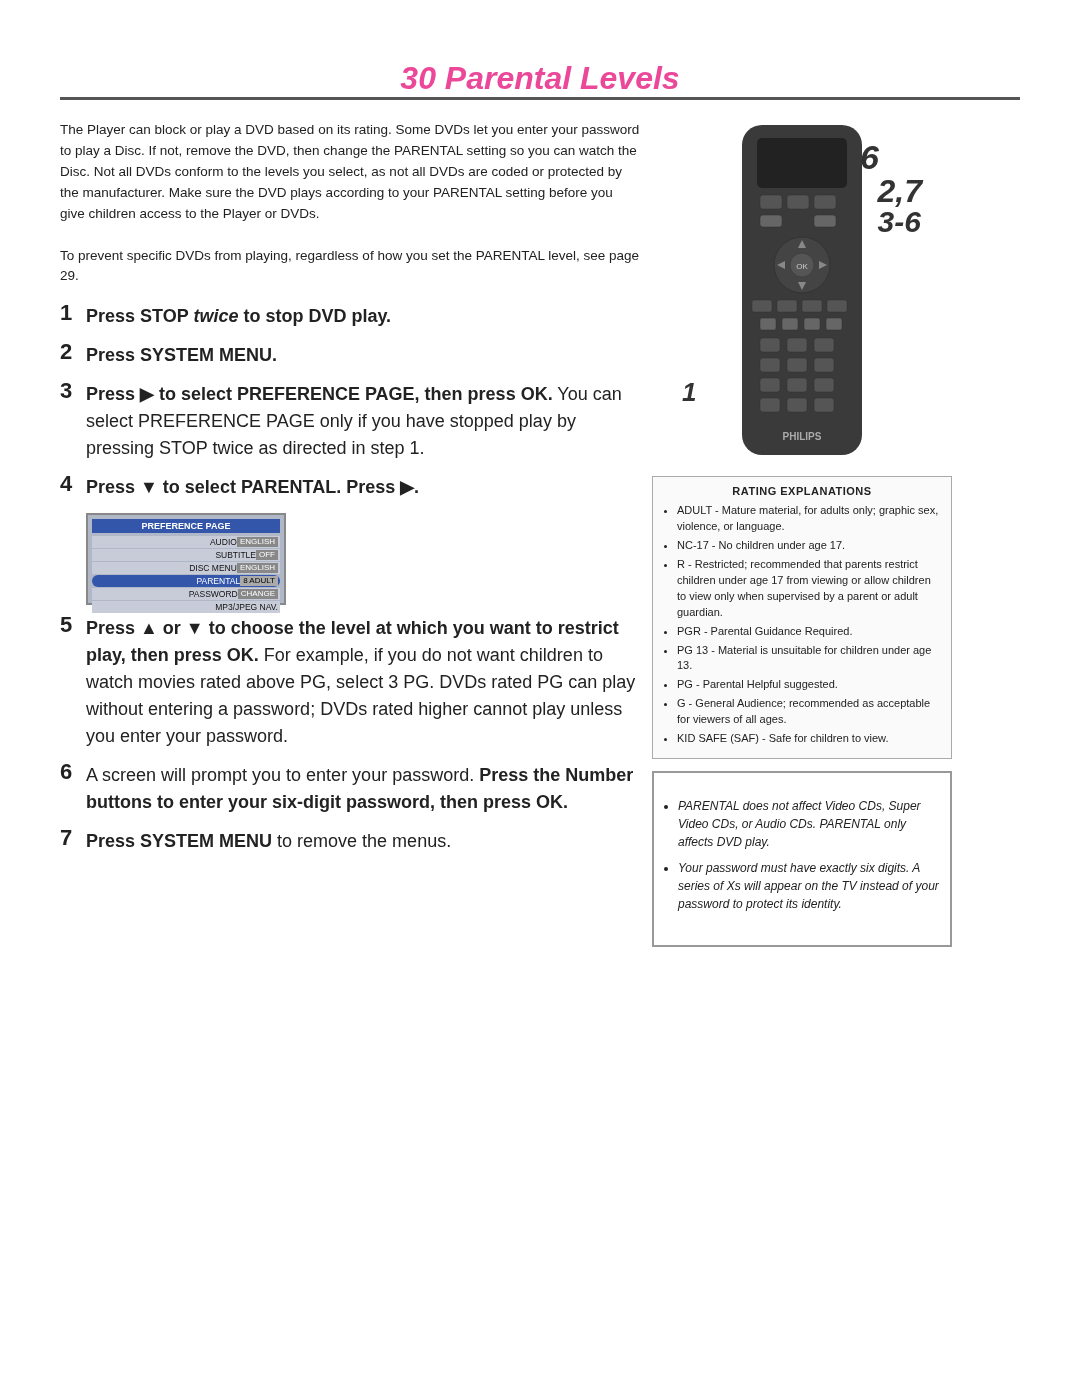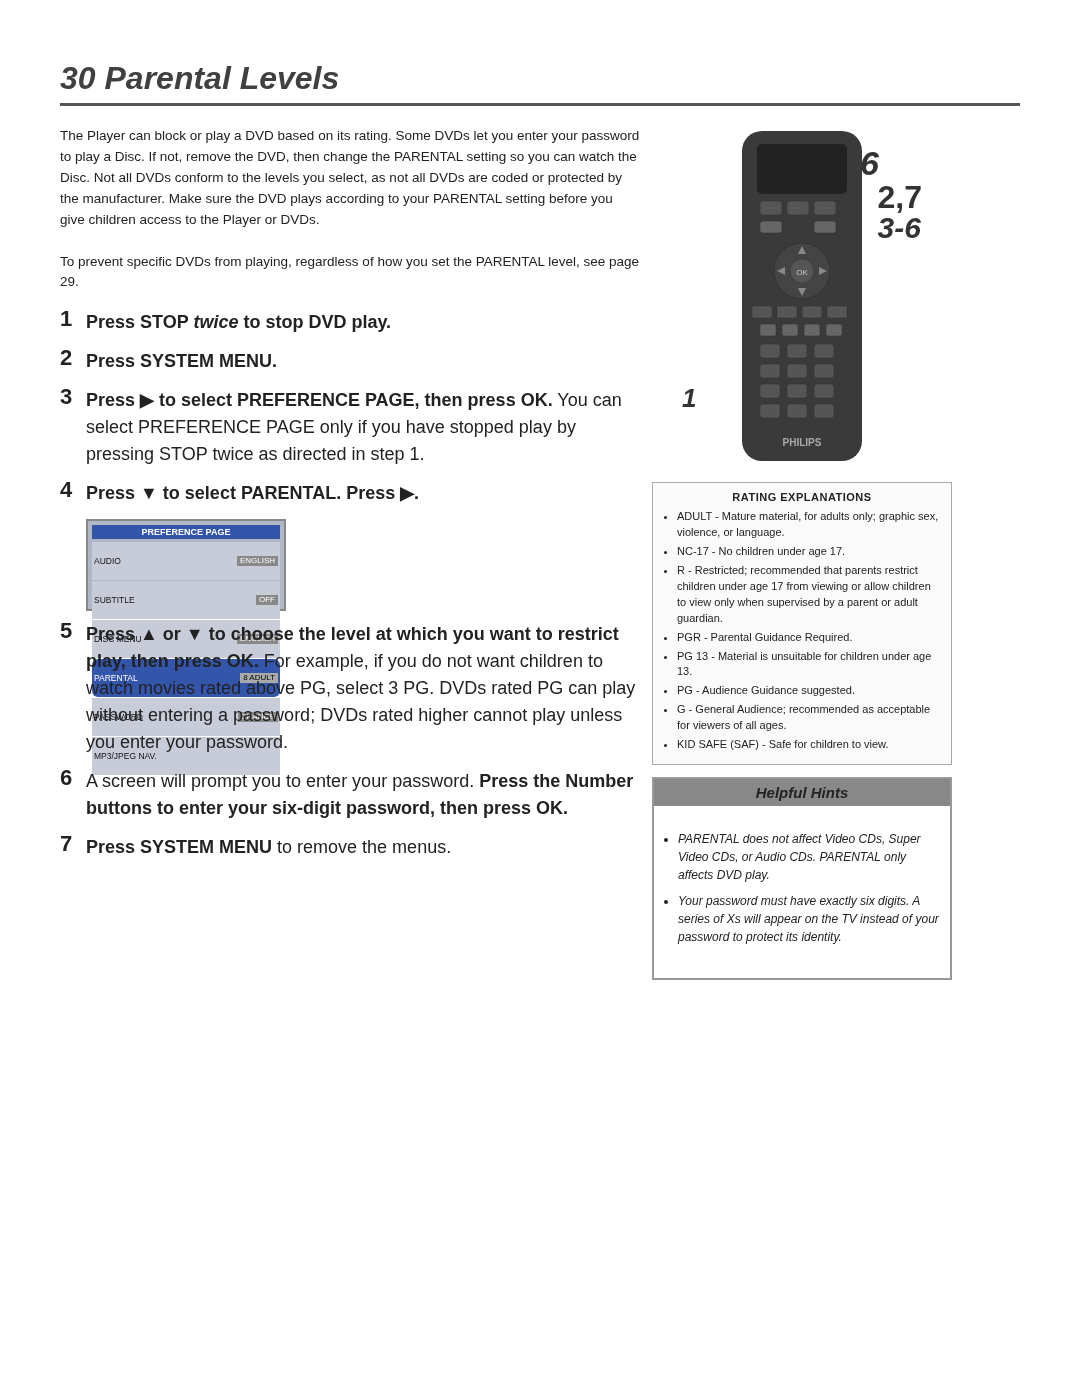--- a/index.html
+++ b/index.html
@@ -10,24 +10,25 @@
       font-family: Arial, Helvetica, sans-serif;
       font-size: 14px;
       color: #222;
       padding: 60px 60px 60px 60px;
     }
 
     .page-title {
       font-size: 32px;
       font-style: italic;
       font-weight: bold;
-      color: #404040;
+      color: #ec4899;
       border-bottom: 3px solid #555;
-      padding-bottom: 6px;
+      padding-bottom: 0;
       margin-bottom: 20px;
+      text-align: center;
     }
 
     .main-layout {
       display: flex;
       gap: 12px;
     }
 
     .left-column {
       flex: 1;
       max-width: 580px;
@@ -84,22 +85,22 @@
       color: white;
       text-align: center;
       font-size: 9px;
       font-weight: bold;
       padding: 2px;
       margin-bottom: 3px;
     }
 
     .pref-row {
       display: flex;
-      justify-content: space-between;
-      padding: 14px 2px;
+      justify-content: flex-end;
+      padding: 1px 2px;
       font-size: 8.5px;
       background: #c8ccd8;
       margin-bottom: 1px;
     }
 
     .pref-row.highlighted {
       background: #3355aa;
       color: white;
       border-radius: 6px;
     }
@@ -272,21 +273,21 @@
     </div>
   </div>
 
   <div class="right-column">
 
     <div class="remote-container">
       <div style="position:relative; width:220px; margin:0 auto;">
 
         <div style="position:absolute; top:20px; left:168px; font-size:34px; font-weight:bold; font-style:italic; color:#333; line-height:1;">6</div>
         <div style="position:absolute; top:55px; right:-10px; line-height:1;">
-          <span style="font-size:32px; font-weight:bold; color:#333;">2,7</span><br>
+          <span style="font-size:32px; font-weight:bold; font-style:italic; color:#333;">2,7</span><br>
           <span style="font-size:30px; font-weight:bold; font-style:italic; color:#333;">3-6</span>
         </div>
         <div style="position:absolute; bottom:52px; left:-10px; font-size:26px; font-weight:bold; font-style:italic; color:#333;">1</div>
 
         <svg width="160" height="340" viewBox="0 0 160 340" xmlns="http://www.w3.org/2000/svg" style="display:block; margin:0 auto;">
 
           <rect x="20" y="5" width="120" height="330" rx="20" ry="20" fill="#3a3a3a"></rect>
 
           <rect x="35" y="18" width="90" height="50" rx="5" ry="5" fill="#222"></rect>
 
@@ -336,28 +337,27 @@
     </div>
 
     <div class="rating-box">
       <div class="rating-title">RATING EXPLANATIONS</div>
       <ul class="rating-list">
         <li>ADULT - Mature material, for adults only; graphic sex, violence, or language.</li>
         <li>NC-17 - No children under age 17.</li>
         <li>R - Restricted; recommended that parents restrict children under age 17 from viewing or allow children to view only when supervised by a parent or adult guardian.</li>
         <li>PGR - Parental Guidance Required.</li>
         <li>PG 13 - Material is unsuitable for children under age 13.</li>
-        <li>PG - Audience Guidance suggested.</li>
+        <li>PG - Parental Helpful suggested.</li>
         <li>G - General Audience; recommended as acceptable for viewers of all ages.</li>
         <li>KID SAFE (SAF) - Safe for children to view.</li>
       </ul>
     </div>
 
     <div class="helpful-hints-box">
-      <div class="helpful-hints-title">Helpful Hints</div>
       <div class="helpful-hints-content">
         <ul class="helpful-hints-list">
           <li><i>PARENTAL does not affect Video CDs, Super Video CDs, or Audio CDs. PARENTAL only affects DVD play.</i></li>
           <li><i>Your password must have exactly six digits. A series of Xs will appear on the TV instead of your password to protect its identity.</i></li>
         </ul>
       </div>
     </div>
   </div>
 </div>
 

